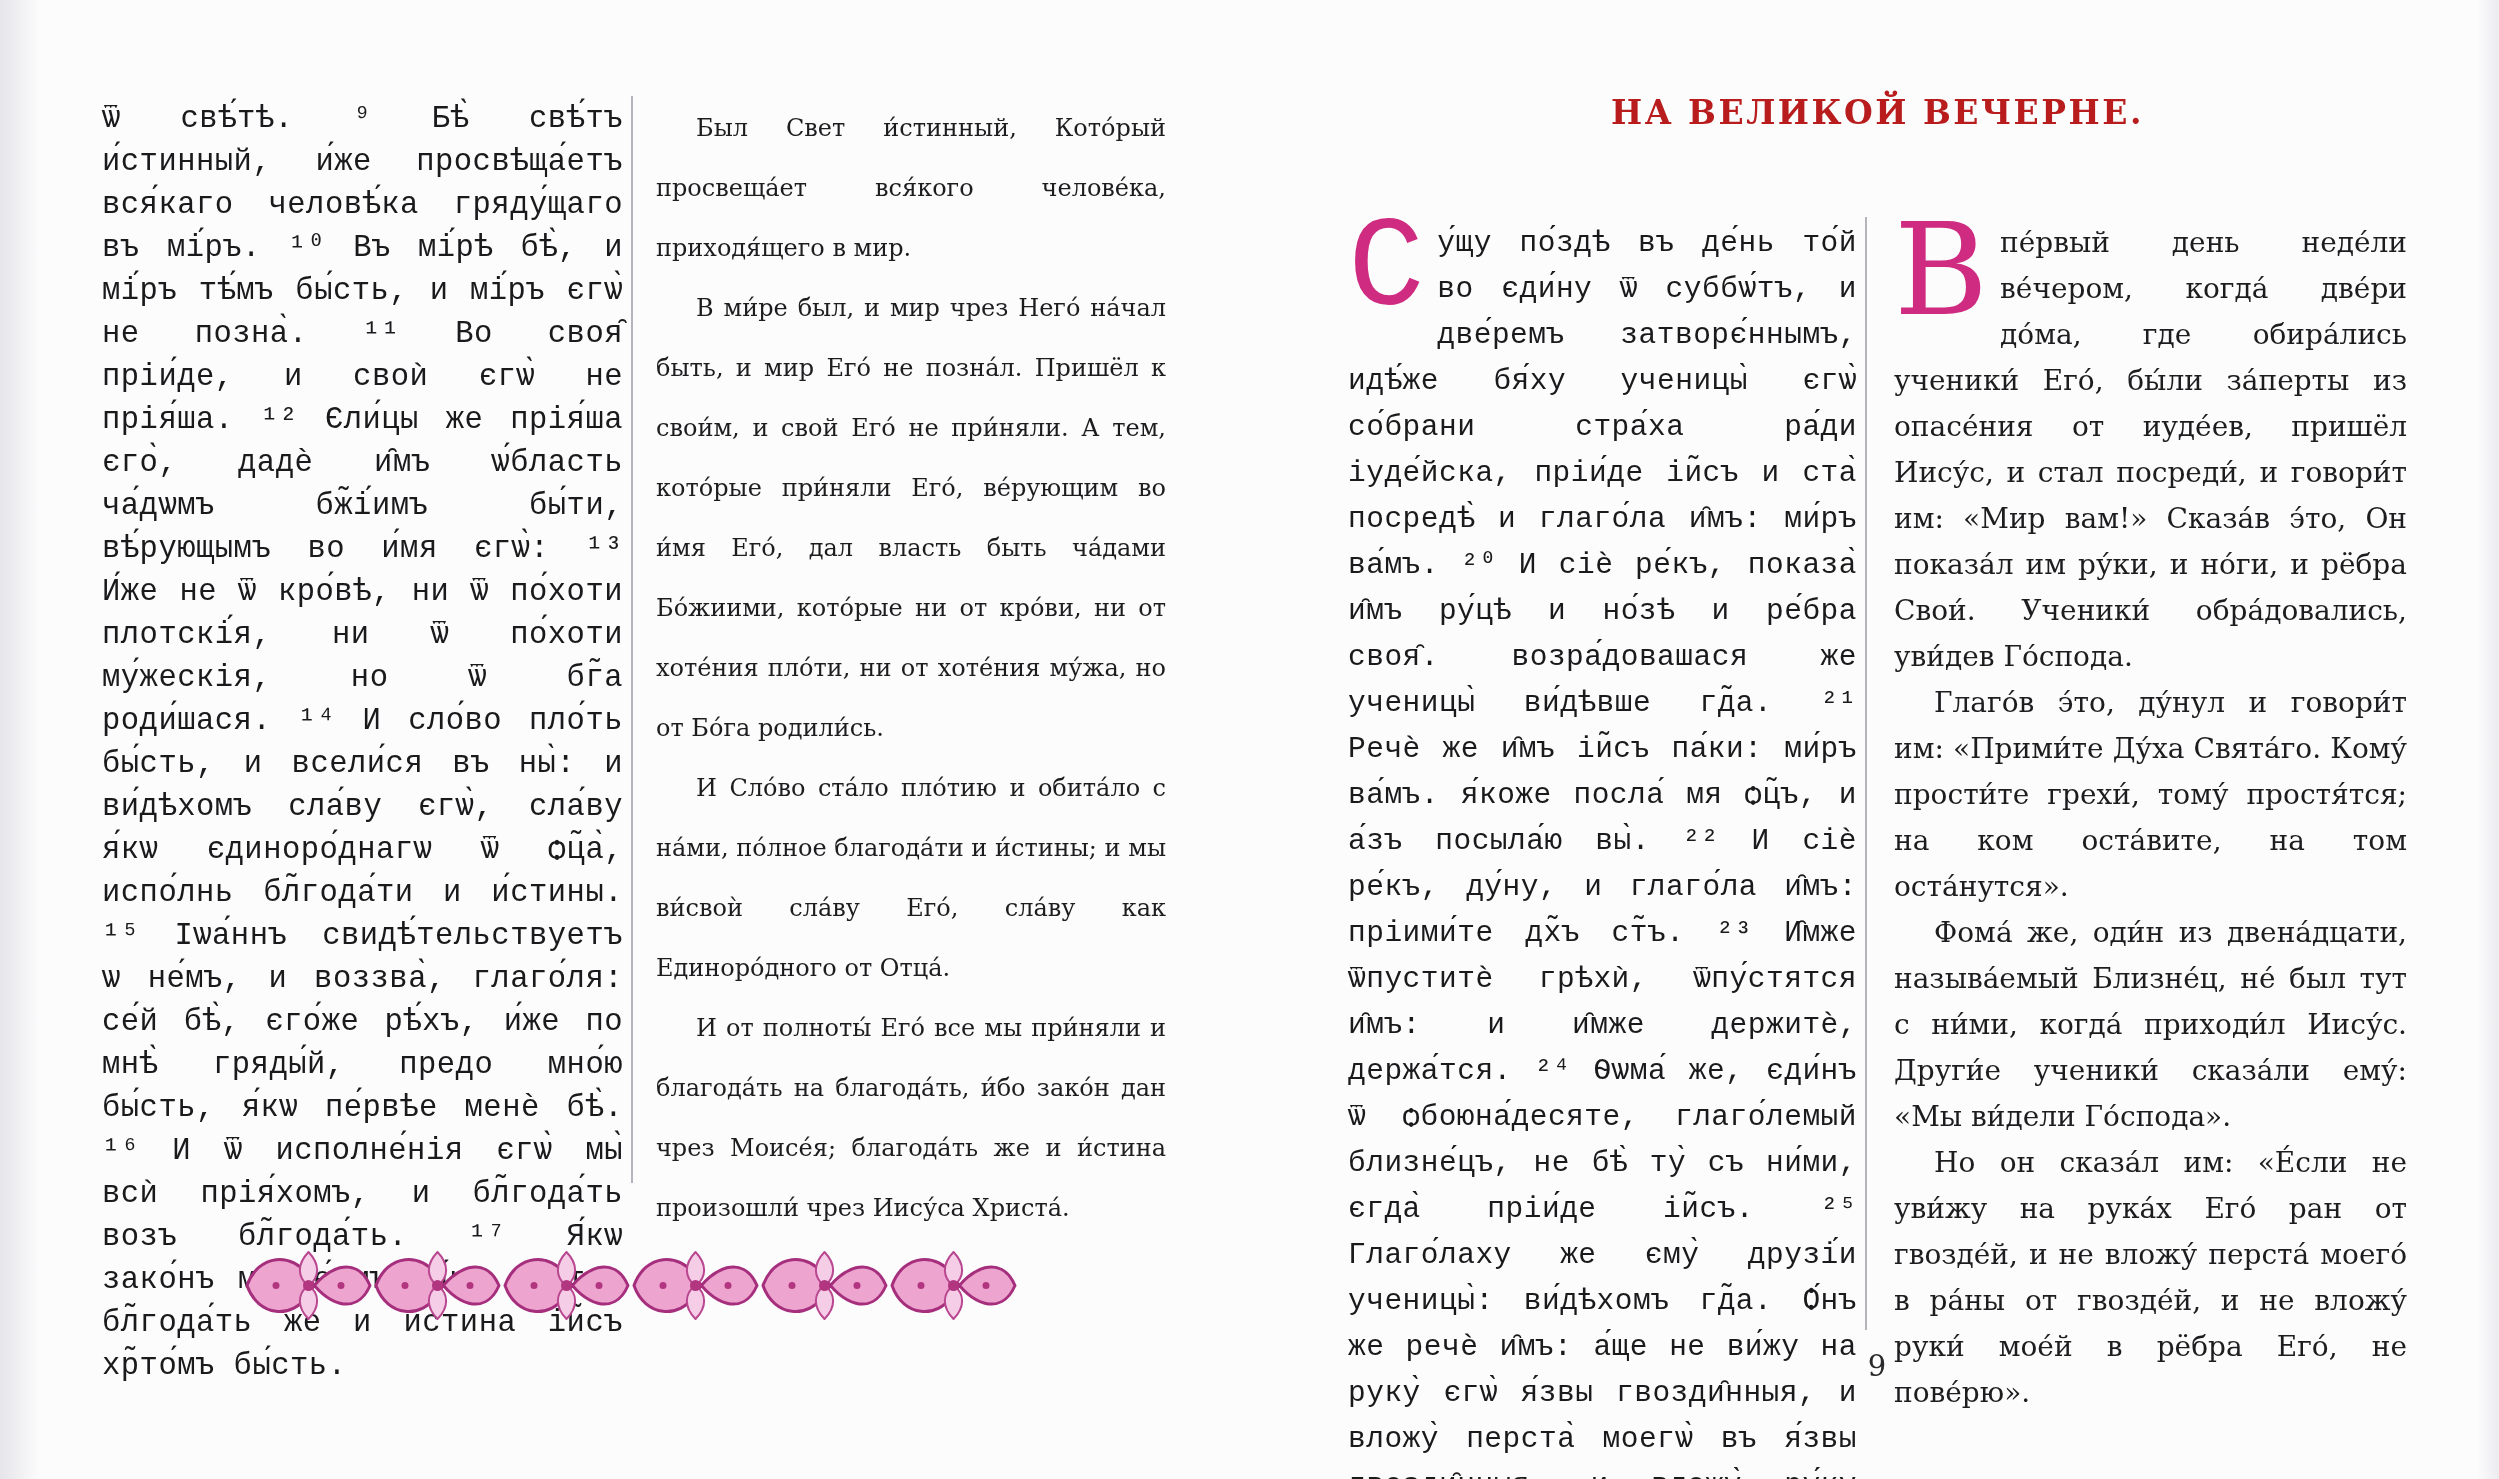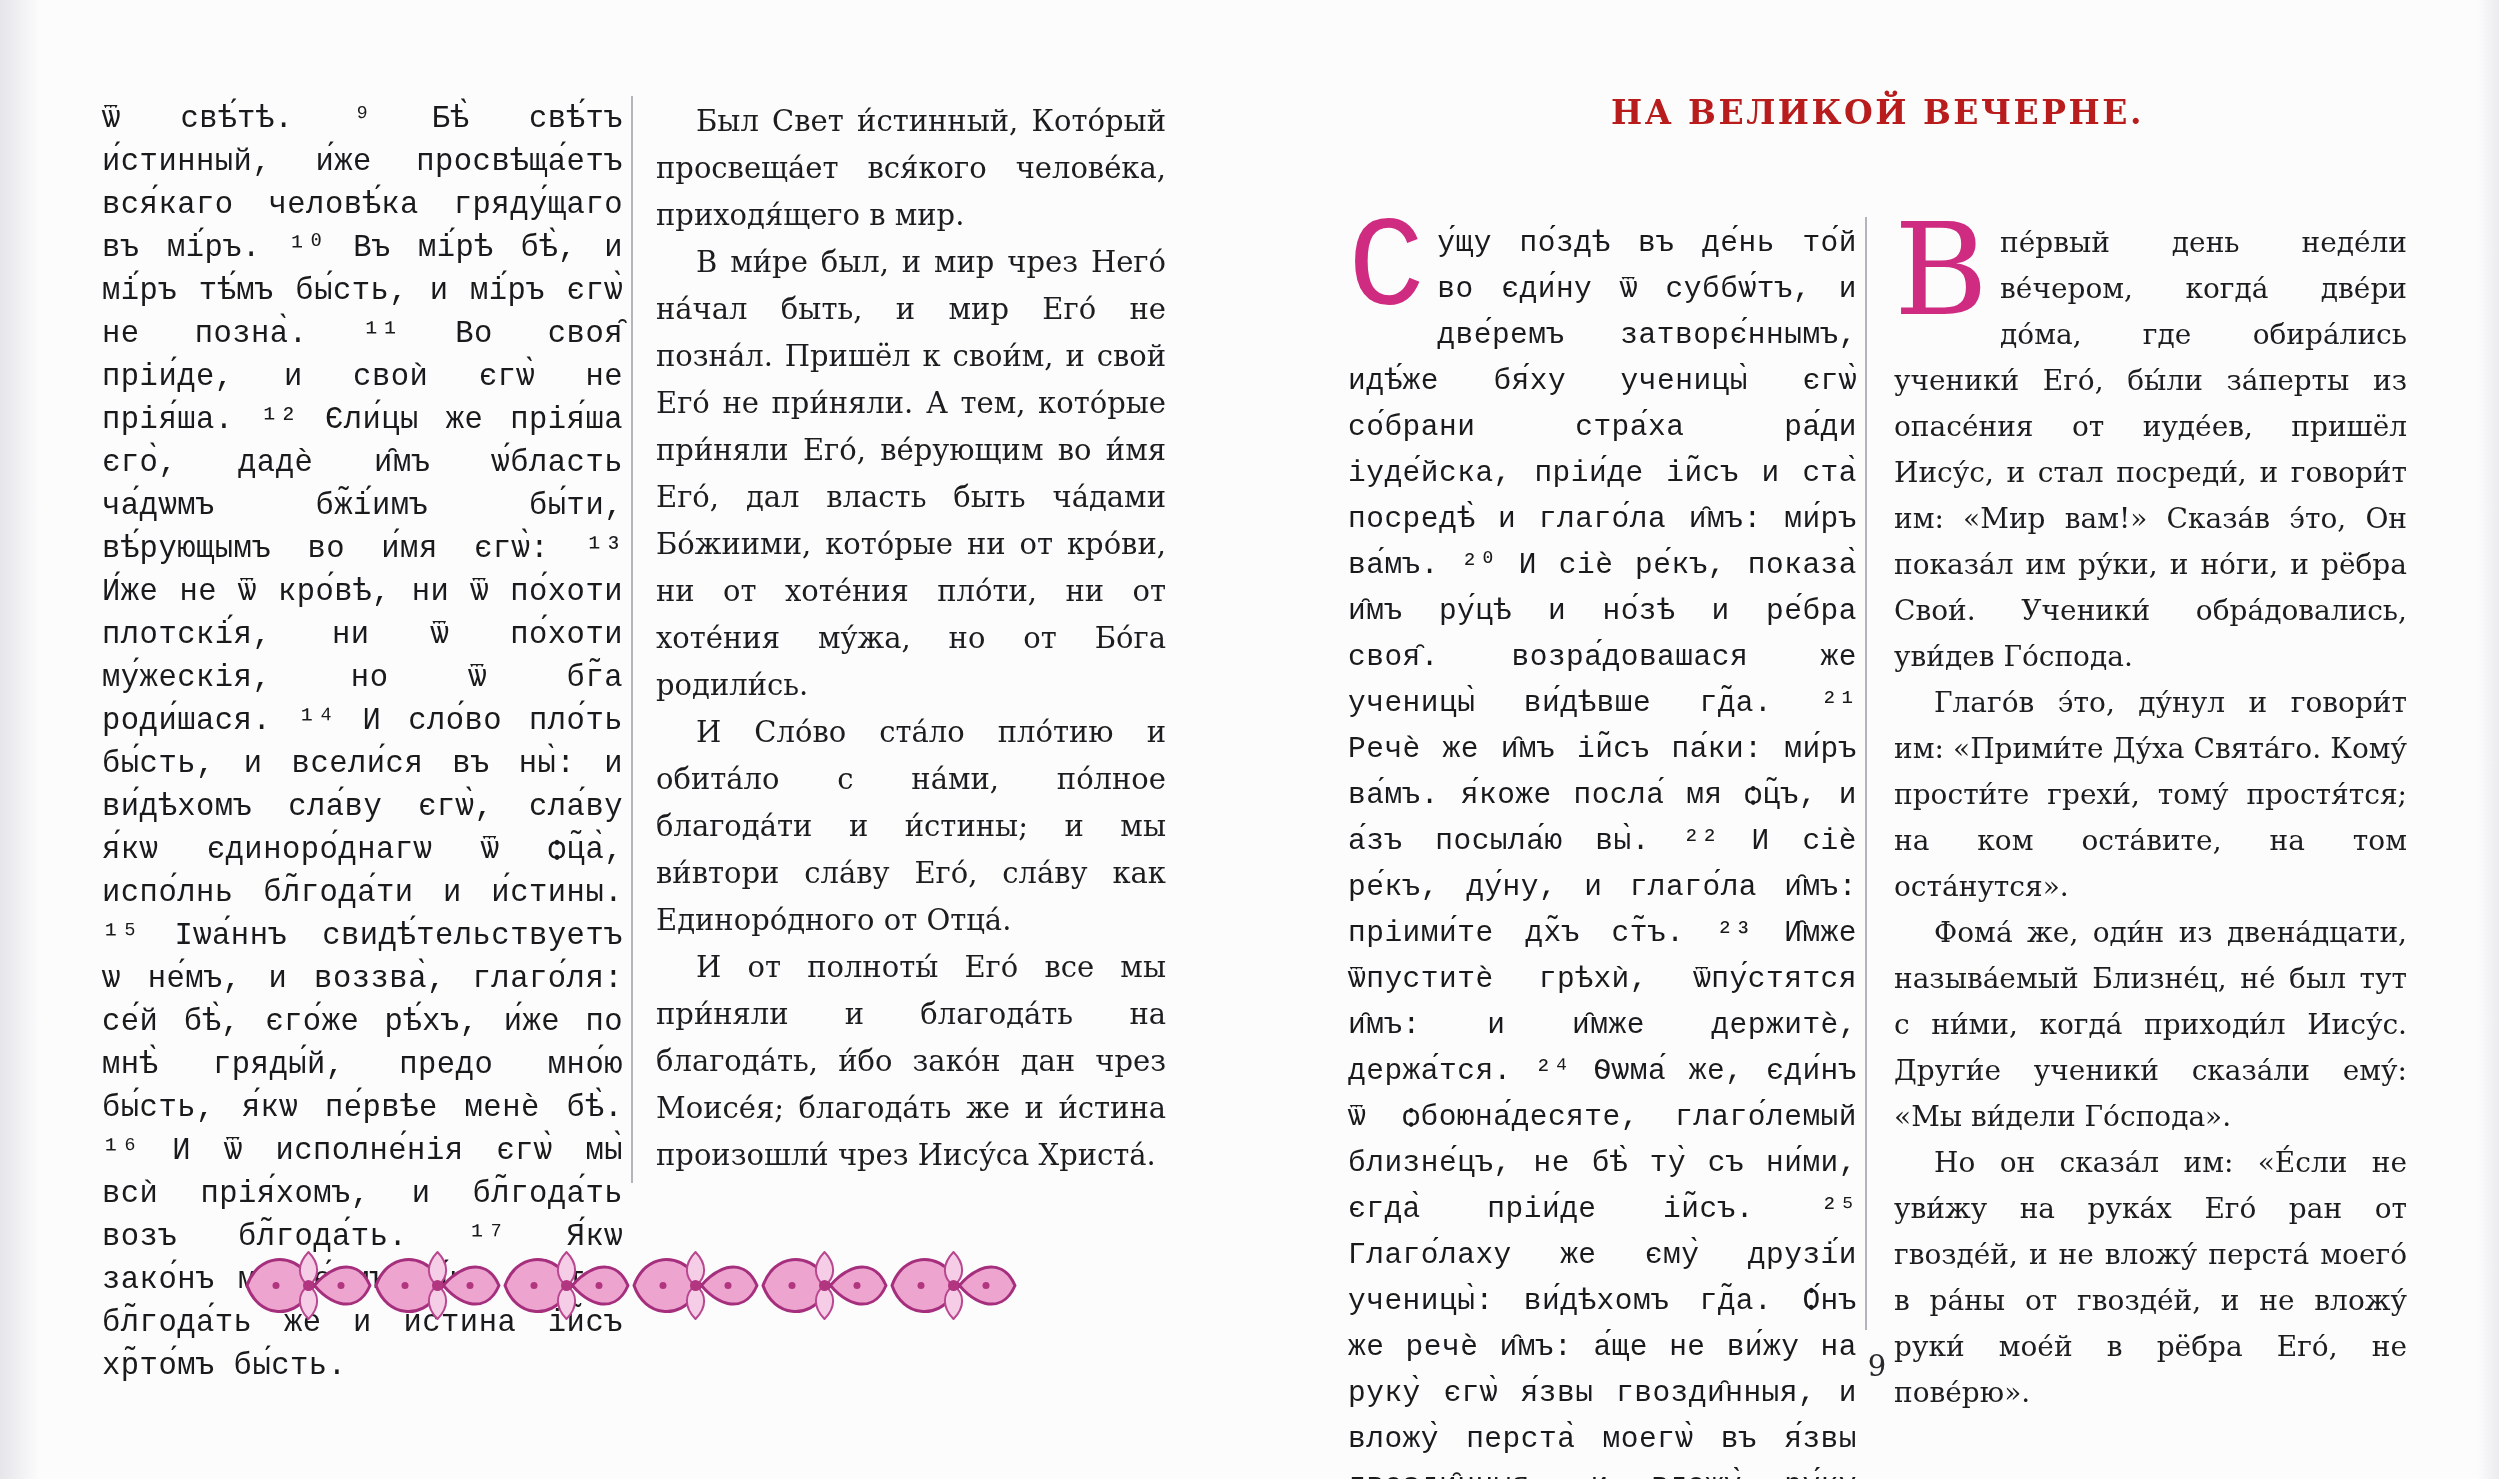--- a/index.html
+++ b/index.html
@@ -9,21 +9,21 @@
     font-family:"DejaVu Serif", serif;
     color:#1c1c1e;
     overflow:hidden;
   }
   .edge-left{position:absolute;left:0;top:0;width:40px;height:1480px;
     background:linear-gradient(90deg, rgba(110,110,135,.16), rgba(110,110,135,0));}
   .edge-right{position:absolute;right:0;top:0;width:23px;height:1480px;
     background:linear-gradient(270deg, rgba(110,110,135,.12), rgba(110,110,135,0));}
   .col{position:absolute;text-align:justify;hyphens:none;}
   .slavonic{font-size:30.5px;line-height:43px;letter-spacing:0.5px;color:#1a1a1c;font-family:Liberation Mono, monospace;}
-  .russian{font-size:29px;line-height:47px;color:#1d1d1f;}
+  .russian{font-size:24px;line-height:60px;color:#1d1d1f;}
   .russian p{margin:0;text-indent:40px;}
   .russian p.no-indent{text-indent:0;}
   .col-slav-right{font-size:29.5px;line-height:46px;}
   .col-rus-right{font-size:28px;line-height:46px;}
   .vrule{position:absolute;width:1.5px;background:#b4b4bc;}
   .hdr{position:absolute;left:1345px;top:93px;width:1065px;text-align:center;}
   .hdr-title{font-size:33px;letter-spacing:2.5px;color:#b91c1c;font-weight:bold;}
   .hdr-sub{margin-top:10px;font-size:32px;font-style:italic;color:#1c1c1e;}
   .dropcap{
     float:left;font-size:128px;line-height:89px;
@@ -43,21 +43,21 @@
   <div class="edge-left"></div>
   <div class="edge-right"></div>
 
   <div class="col slavonic" style="left:102px;top:98px;width:521px;">ѿ свѣ́тѣ. ⁹ Бѣ̀ свѣ́тъ и́стинный, и́же просвѣща́етъ вся́каго человѣ́ка гряду́щаго въ мі́ръ. ¹⁰ Въ мі́рѣ бѣ̀, и мі́ръ тѣ́мъ бы́сть, и мі́ръ єгѡ̀ не позна̀. ¹¹ Во своя̑ пріи́де, и своѝ єгѡ̀ не прія́ша. ¹² Єли́цы же прія́ша єго̀, дадѐ и̑мъ ѡ́бласть ча́дѡмъ бж̃і́имъ бы́ти, вѣ́рующымъ во и́мя єгѡ̀: ¹³ И́же не ѿ кро́вѣ, ни ѿ по́хоти плотскі́я, ни ѿ по́хоти му́жескія, но ѿ бг̃а роди́шася. ¹⁴ И сло́во пло́ть бы́сть, и всели́ся въ ны̀: и ви́дѣхомъ сла́ву єгѡ̀, сла́ву я́кѡ єдиноро́днагѡ ѿ ѻц̃а̀, испо́лнь бл̃года́ти и и́стины. ¹⁵ Іѡа́ннъ свидѣ́тельствуетъ ѡ не́мъ, и воззва̀, глаго́ля: се́й бѣ̀, єго́же рѣ́хъ, и́же по мнѣ̀ гряды́й, предо мно́ю бы́сть, я́кѡ пе́рвѣе менѐ бѣ̀. ¹⁶ И ѿ исполне́нія єгѡ̀ мы̀ всѝ прія́хомъ, и бл̃года́ть возъ бл̃года́ть. ¹⁷ Я́кѡ зако́нъ мѡѵсе́омъ да́нъ бы́сть, бл̃года́ть же и и́стина іи̃съ хр̃то́мъ бы́сть.</div>
 
   <div class="vrule" style="left:631px;top:96px;height:1087px;"></div>
 
   <div class="col russian" style="left:656px;top:98px;width:510px;">
     <p>Был Свет и́стинный, Кото́рый просвеща́ет вся́кого челове́ка, приходя́щего в мир.</p>
     <p>В ми́ре был, и мир чрез Него́ на́чал быть, и мир Его́ не позна́л. Пришёл к свои́м, и свой Его́ не при́няли. А тем, кото́рые при́няли Его́, ве́рующим во и́мя Его́, дал власть быть ча́дами Бо́жиими, кото́рые ни от кро́ви, ни от хоте́ния пло́ти, ни от хоте́ния му́жа, но от Бо́га родили́сь.</p>
-    <p>И Сло́во ста́ло пло́тию и обита́ло с на́ми, по́лное благода́ти и и́стины; и мы ви́втори сла́ву Его́, сла́ву как Единоро́дного от Отца́.</p>
+    <p>И Сло́во ста́ло пло́тию и обита́ло с на́ми, по́лное благода́ти и и́стины; и мы ви́своѝ сла́ву Его́, сла́ву как Единоро́дного от Отца́.</p>
     <p>И от полноты́ Его́ все мы при́няли и благода́ть на благода́ть, и́бо зако́н дан чрез Моисе́я; благода́ть же и и́стина произошли́ чрез Иису́са Христа́.</p>
   </div>
 
   <svg class="ornament" width="776" height="79" viewBox="0 0 1552 158">
     <defs>
       <g id="knot">
         <path class="band" d="M6,79 C28,16 98,10 129,62 C160,114 224,144 252,79 C224,14 160,44 129,96 C98,148 28,142 6,79 Z"></path>
         <path class="band2" d="M129,12 C152,36 152,62 129,80 C106,62 106,36 129,12 Z"></path>
         <path class="band2" d="M129,146 C152,122 152,96 129,78 C106,96 106,122 129,146 Z"></path>
         <circle class="knotdot" cx="129" cy="79" r="11"></circle>

